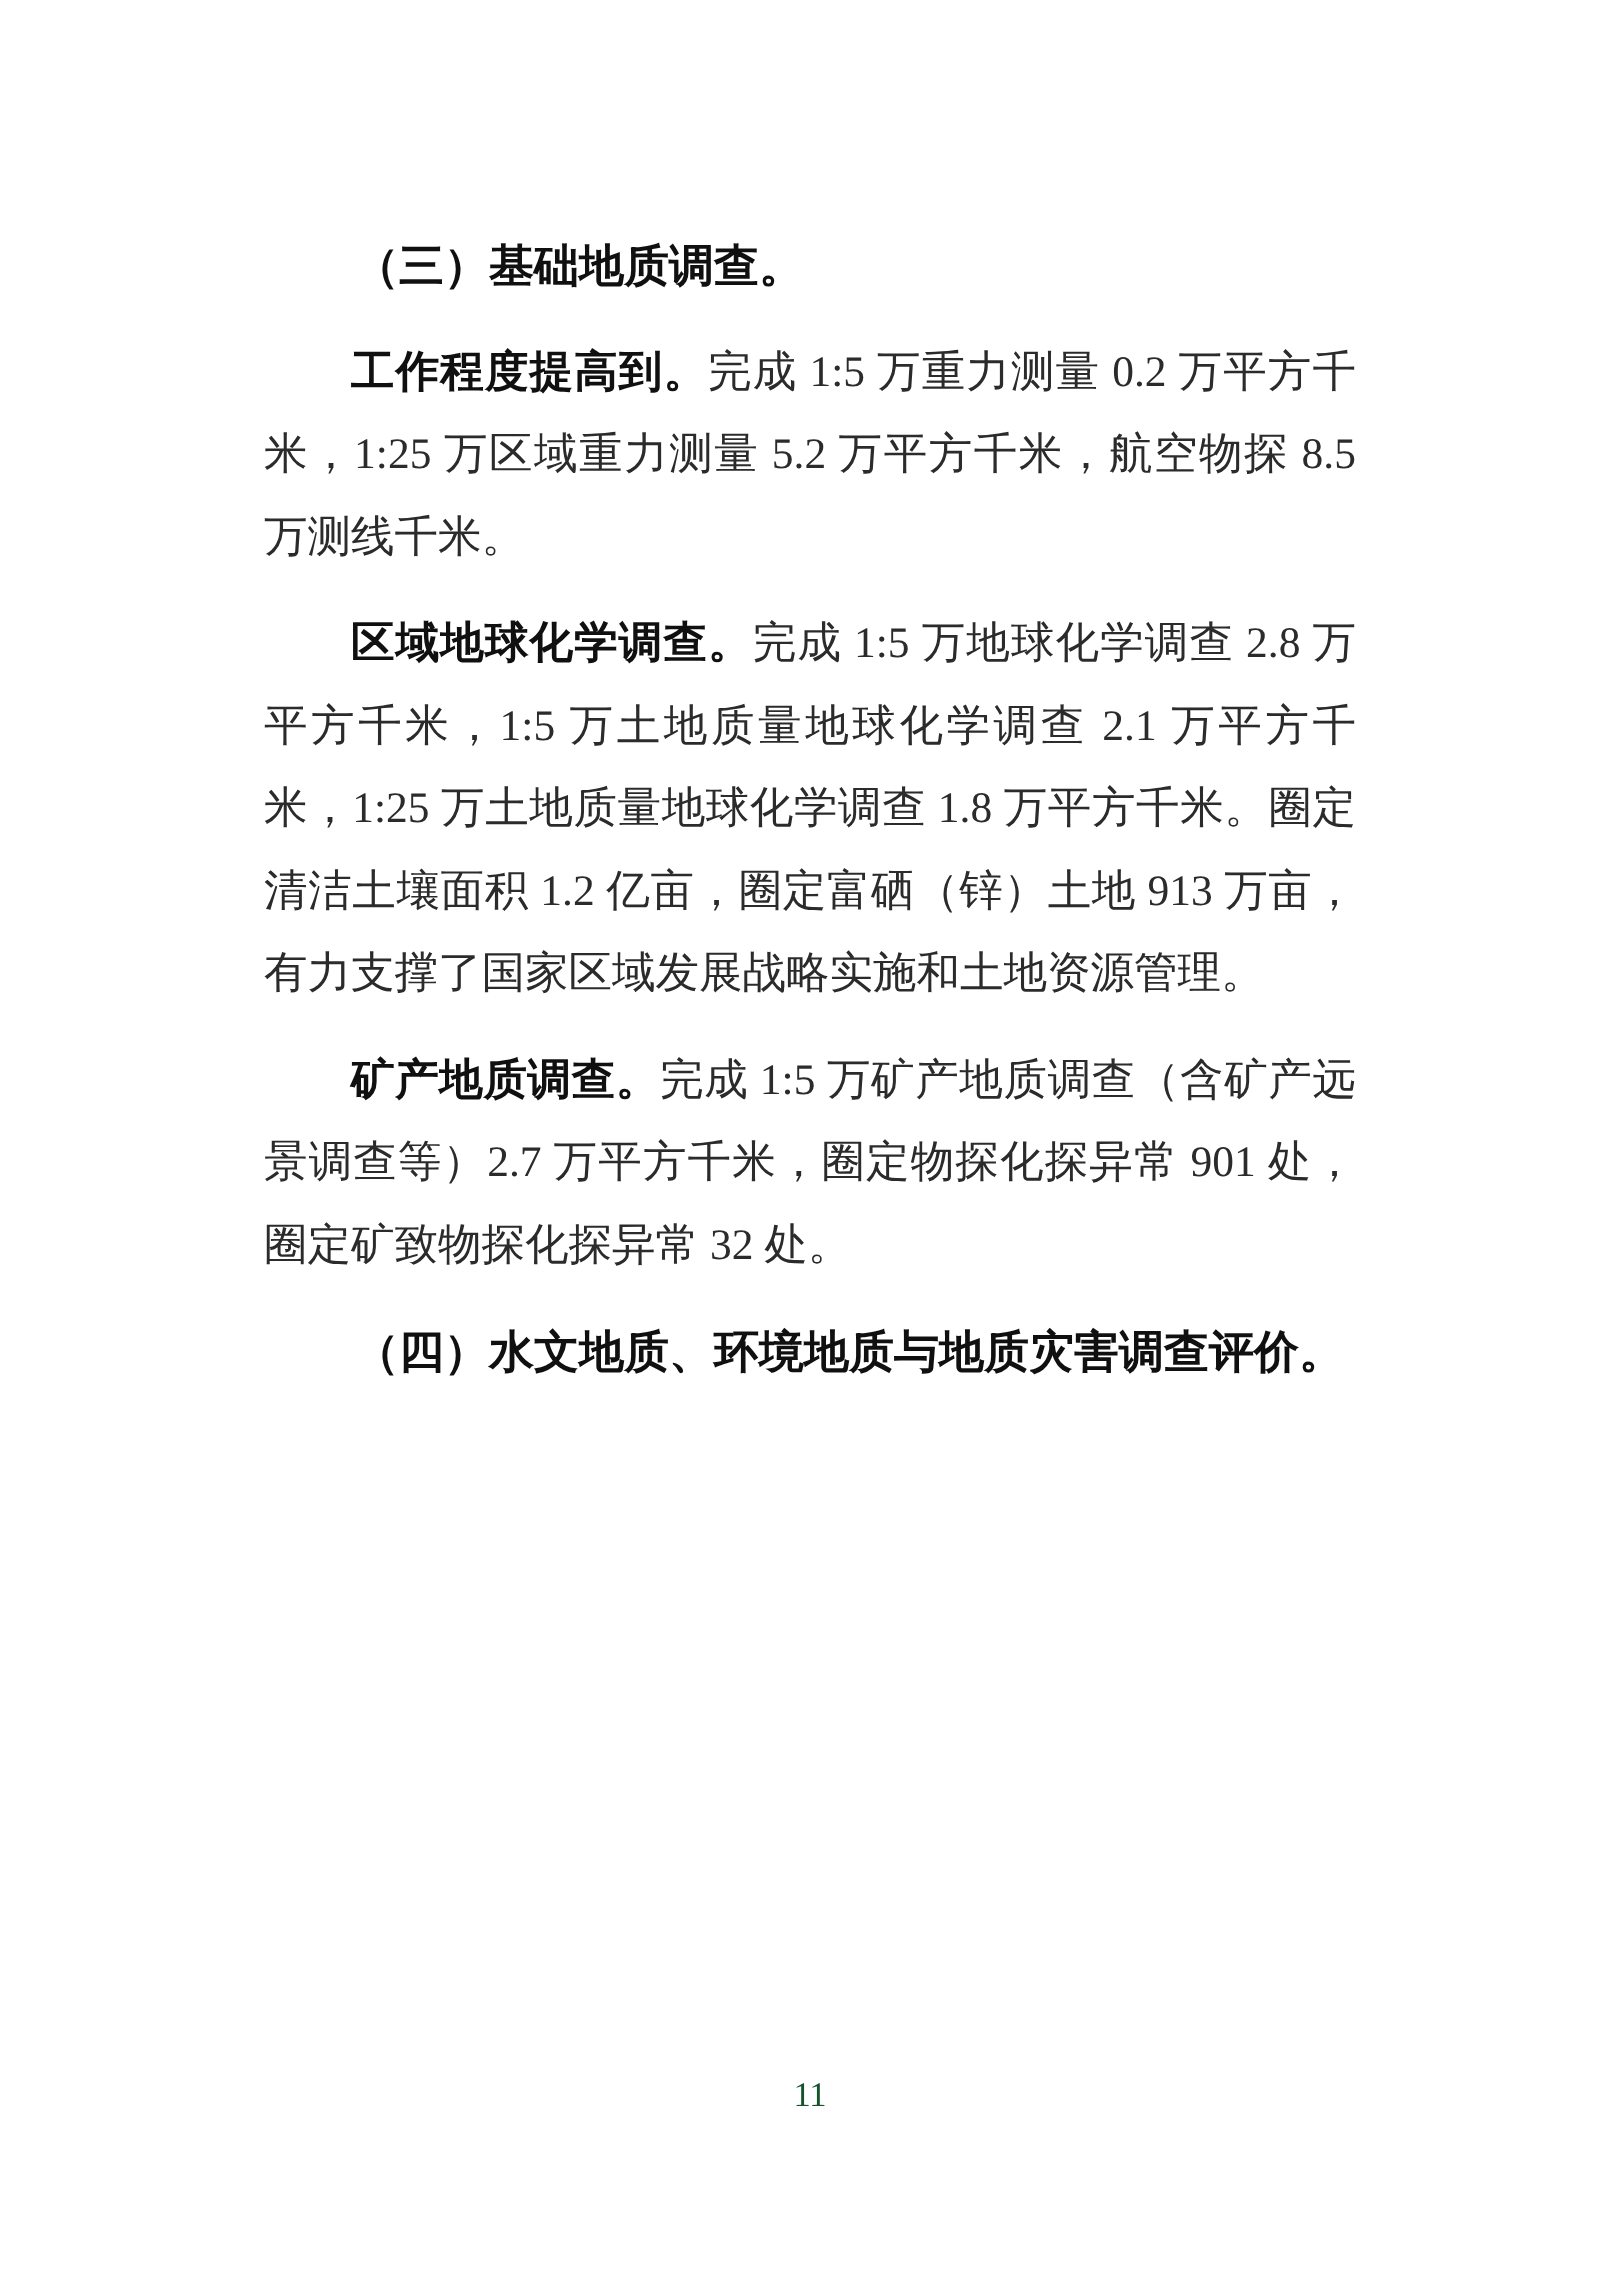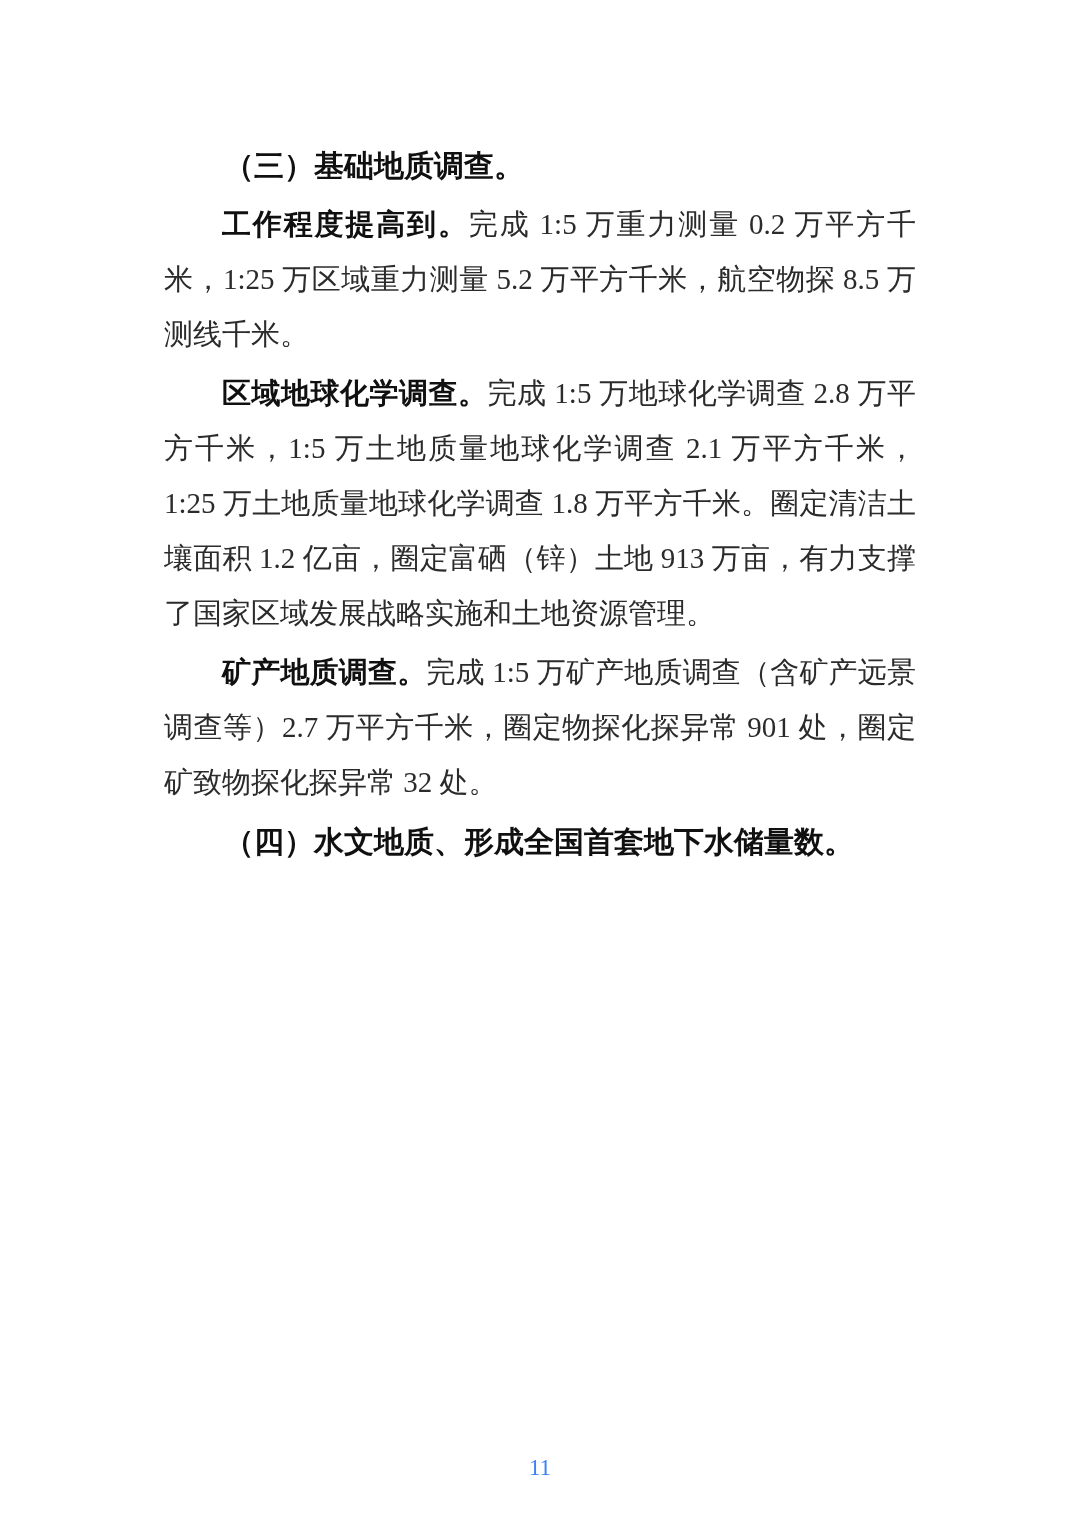--- a/index.html
+++ b/index.html
@@ -22,65 +22,65 @@
     left: 160px;
     top: 134px;
     width: 760px;
     font-size: 29px;
     line-height: 55px;
     text-align: justify;
     text-justify: inter-ideograph;
   }
   .body-text p,
   .body-text h3 {
-    margin: 4px;
+    margin: 16px;
     padding: 0;
     text-indent: 2em;
   }
   .heading {
     font-weight: 700;
     font-size: 30px;
     color: #101010;
   }
   .para-lead {
     font-weight: 700;
     color: #101010;
   }
   .para-body {
     font-weight: 400;
     color: #2b2b2b;
   }
   .page-number {
     position: absolute;
-    top: 1453px;
+    top: 1382px;
     left: 0;
     width: 100%;
     text-align: center;
     font-size: 23px;
     line-height: 30px;
-    color: #3b82f6;
+    color: #14532d;
   }
 </style>
 </head>
 <body>
 
 <main class="page">
 
   <section class="body-text">
 
     <h3 class="heading">（三）基础地质调查。</h3>
 
 
     <p><strong class="para-lead">工作程度提高到。</strong><span class="para-body">完成 1:5 万重力测量 0.2 万平方千米，1:25 万区域重力测量 5.2 万平方千米，航空物探 8.5 万测线千米。</span></p>
 
     <p><strong class="para-lead">区域地球化学调查。</strong><span class="para-body">完成 1:5 万地球化学调查 2.8 万平方千米，1:5 万土地质量地球化学调查 2.1 万平方千米，1:25 万土地质量地球化学调查 1.8 万平方千米。圈定清洁土壤面积 1.2 亿亩，圈定富硒（锌）土地 913 万亩，有力支撑了国家区域发展战略实施和土地资源管理。</span></p>
 
     <p><strong class="para-lead">矿产地质调查。</strong><span class="para-body">完成 1:5 万矿产地质调查（含矿产远景调查等）2.7 万平方千米，圈定物探化探异常 901 处，圈定矿致物探化探异常 32 处。</span></p>
 
 
-    <h3 class="heading">（四）水文地质、形成全国首套地下水储量数。</h3>
+    <h3 class="heading">（四）水文地质、环境地质与地质灾害调查评价。</h3>
 
 
   </section>
 
   <footer class="page-number">11</footer>
 
 </main>
 
 </body></html>

